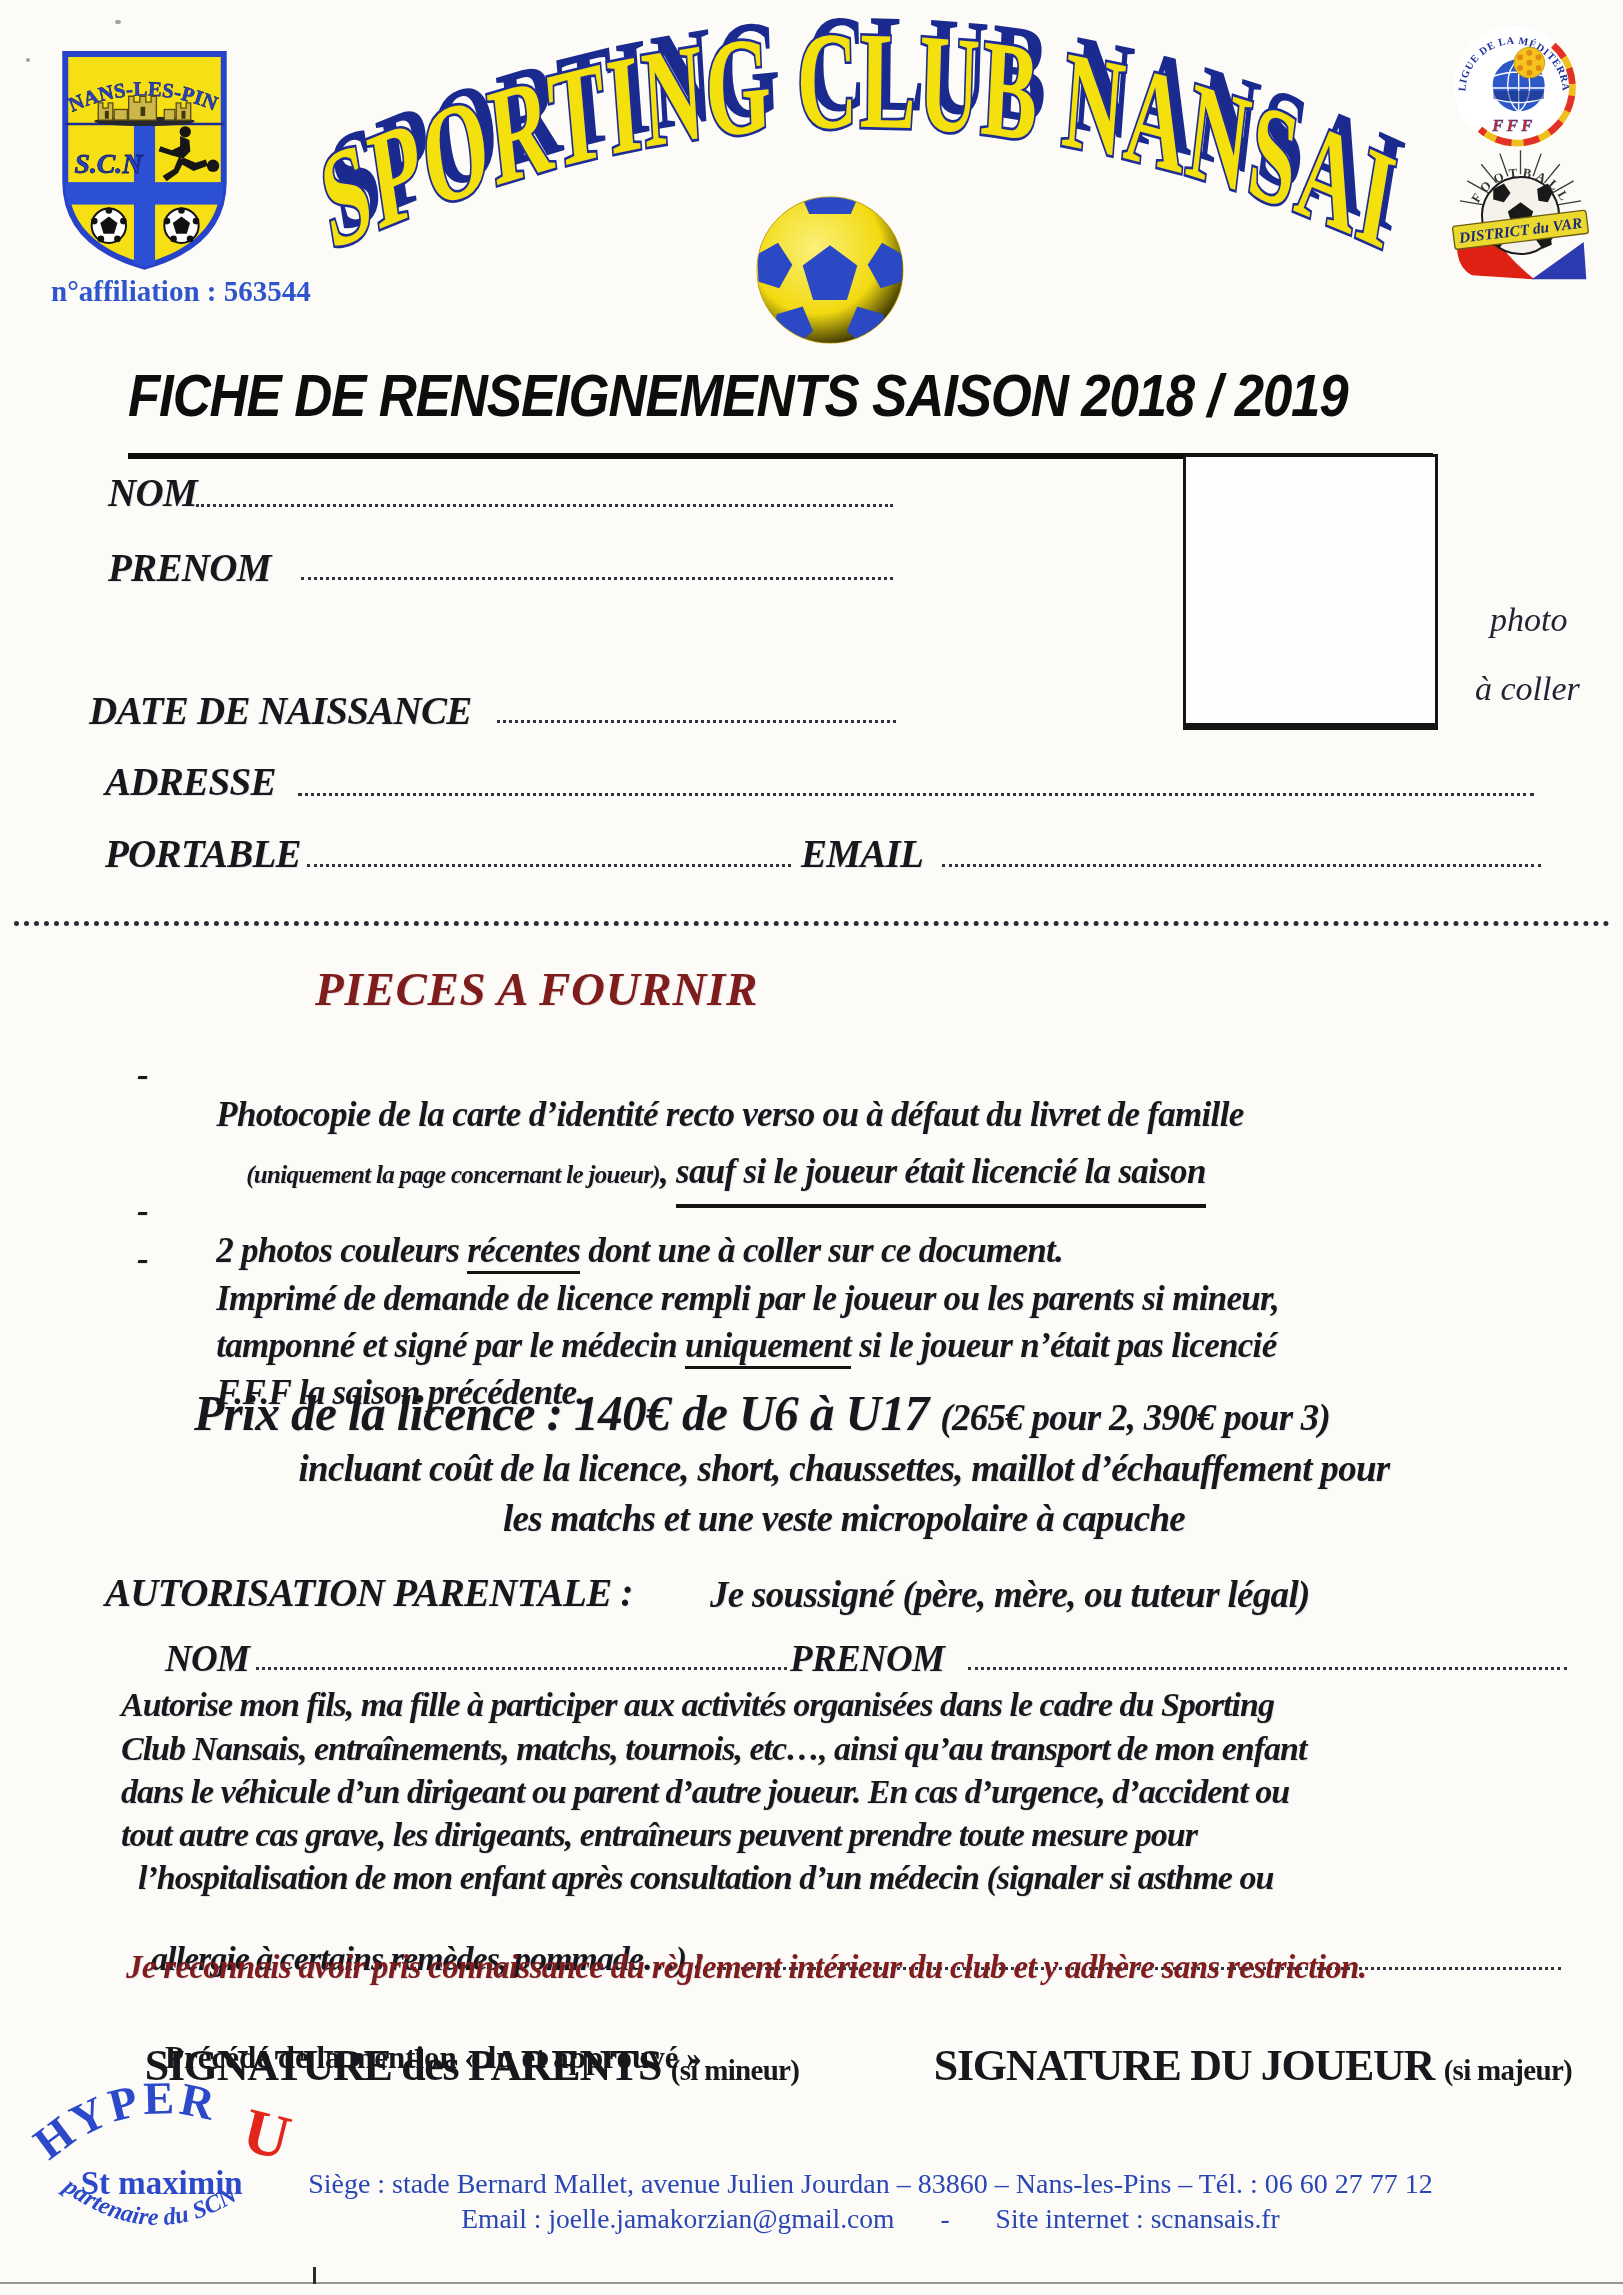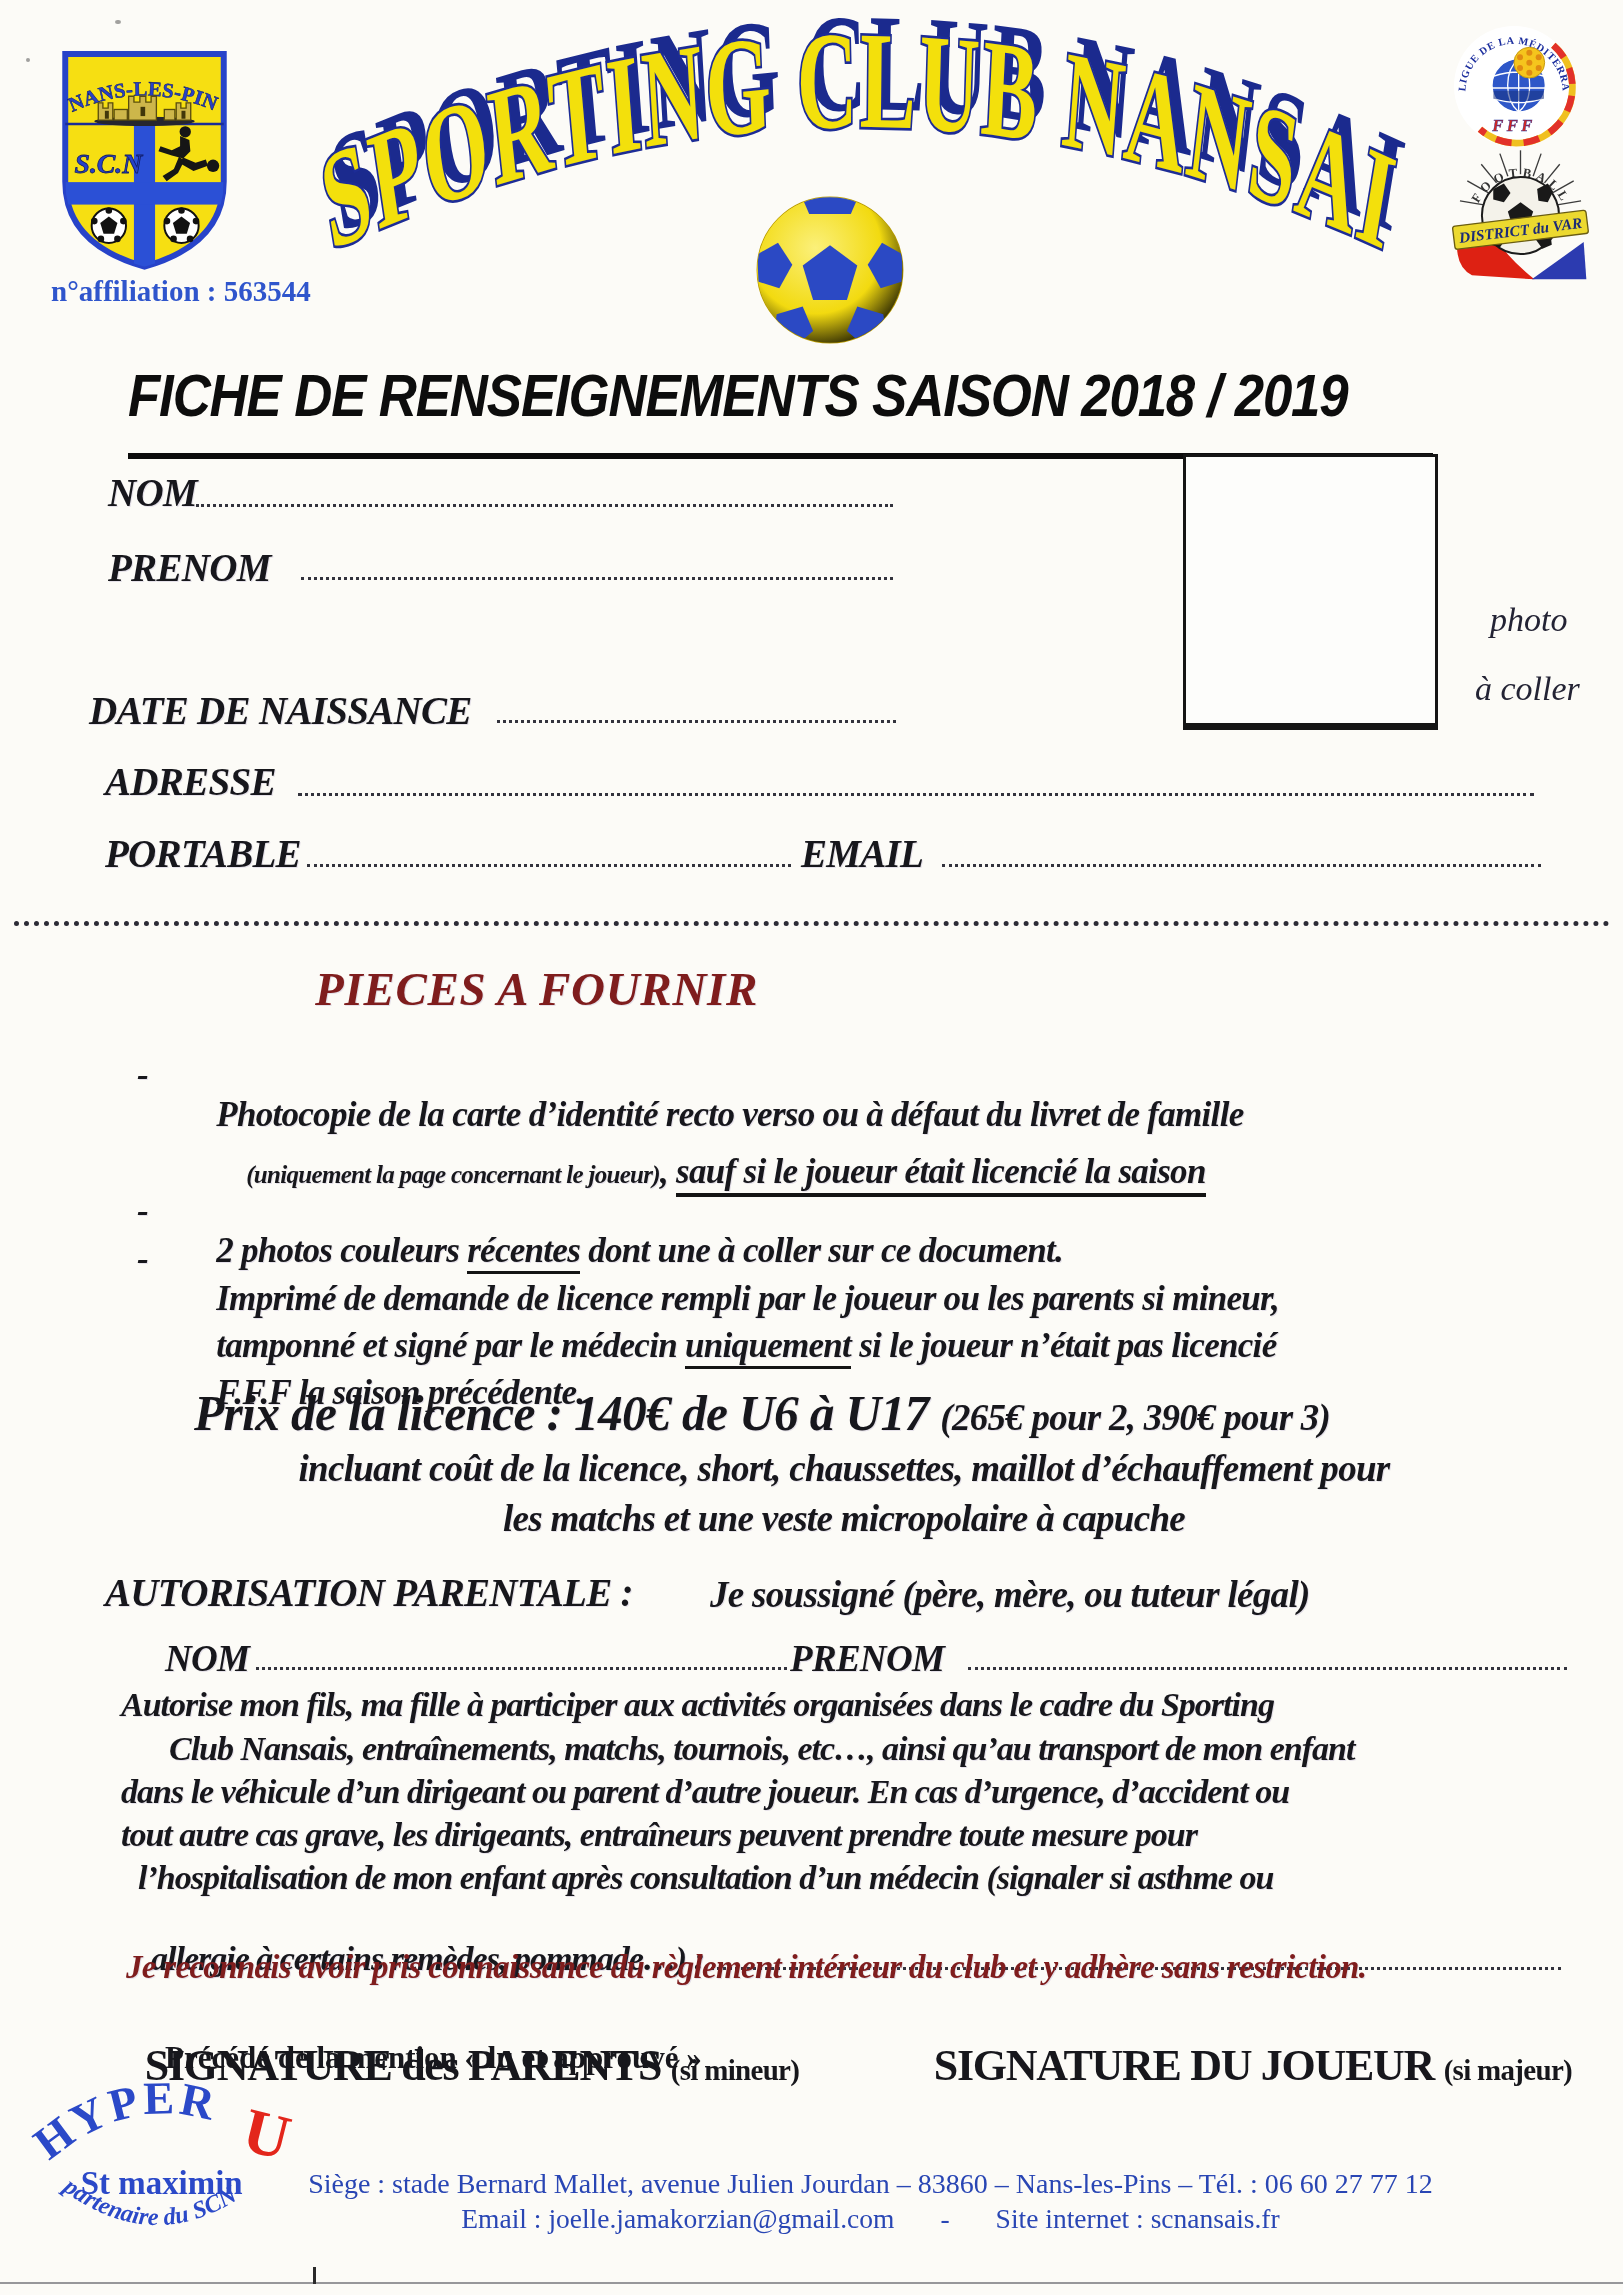--- a/index.html
+++ b/index.html
@@ -6,21 +6,21 @@
   #page{position:relative;width:1623px;height:2295px;background:#fcfbf7;overflow:hidden;
         font-family:"Liberation Serif",serif;color:#17171c;}
   .abs{position:absolute;}
   
   .bi{font-family:"Liberation Serif",serif;font-weight:bold;font-style:italic;letter-spacing:-0.7px;
       text-shadow:1px 1px 0 rgba(90,70,150,.14);}
   .fld{font-size:39px;}
   .body{font-size:34px;letter-spacing:-1px;white-space:pre;}
   .bul{font-size:35px;letter-spacing:-0.7px;white-space:pre;}
   .leader{position:absolute;height:0;border-bottom:3.9px dotted #33333d;}
-  .u7{border-bottom:4.6px solid #141414;padding-bottom:2px;}
+  .u7{border-bottom:4.6px solid #141414;padding-bottom:13px;}
   .u6{border-bottom:3.9px solid #141414;padding-bottom:1.3px;}
   .small-par{font-size:25px;margin-left:30px;}
   .title{font-family:"Liberation Sans",sans-serif;font-weight:900;font-style:italic;
          font-size:60px;letter-spacing:-1.3px;transform:scaleX(.88);transform-origin:left center;
          color:#0d0d0d;white-space:nowrap;}
   .red{color:#7f1d1d;}
   .photo-cap{font-size:34px;font-style:italic;color:#232334;}
   .sig{font-family:"Liberation Serif",serif;font-weight:bold;font-size:44px;letter-spacing:-1.3px;white-space:pre;}
   .sig .note{font-size:29px;letter-spacing:-0.7px;}
   .mention{font-family:"Liberation Serif",serif;font-weight:bold;font-size:31px;}
@@ -286,21 +286,21 @@
   <div class="abs bi" style="left:165px;top:1637px;font-size:37px;">
     <span>NOM</span>
   </div>
   <div class="leader" style="left:256px;top:1667px;width:531px;"></div>
   <div class="abs bi" style="left:790px;top:1637px;font-size:37px;">
     <span>PRENOM</span>
   </div>
   <div class="leader" style="left:968px;top:1667px;width:599px;"></div>
 
   <div class="abs bi body" style="left:121px;top:1686px;"><span>Autorise mon fils, ma fille à participer aux activités organisées dans le cadre du Sporting</span></div>
-  <div class="abs bi body" style="left:121px;top:1730px;margin-left:48px;"><span>Club Nansais, entraînements, matchs, tournois, etc…, ainsi qu’au transport de mon enfant</span></div>
+  <div class="abs bi body" style="left:121px;top:1730px;"><span>Club Nansais, entraînements, matchs, tournois, etc…, ainsi qu’au transport de mon enfant</span></div>
   <div class="abs bi body" style="left:121px;top:1773px;"><span>dans le véhicule d’un dirigeant ou parent d’autre joueur. En cas d’urgence, d’accident ou</span></div>
   <div class="abs bi body" style="left:121px;top:1816px;"><span>tout autre cas grave, les dirigeants, entraîneurs peuvent prendre toute mesure pour</span></div>
   <div class="abs bi body" style="left:138px;top:1859px;"><span>l’hospitalisation de mon enfant après consultation d’un médecin (signaler si asthme ou</span></div>
   <div class="abs bi body" style="left:121px;top:1902px;">
     <span>allergie à certains remèdes, pommade…) :</span><span style="display:inline-block;width:857px;border-bottom:3.9px dotted #33333d;height:26px;"></span>
   </div>
 
   <div class="abs bi red" style="left:126px;top:1949px;font-size:33px;white-space:nowrap;">
     <span>Je reconnais avoir pris connaissance du règlement intérieur du club et y adhère sans  restriction.</span>
   </div>

